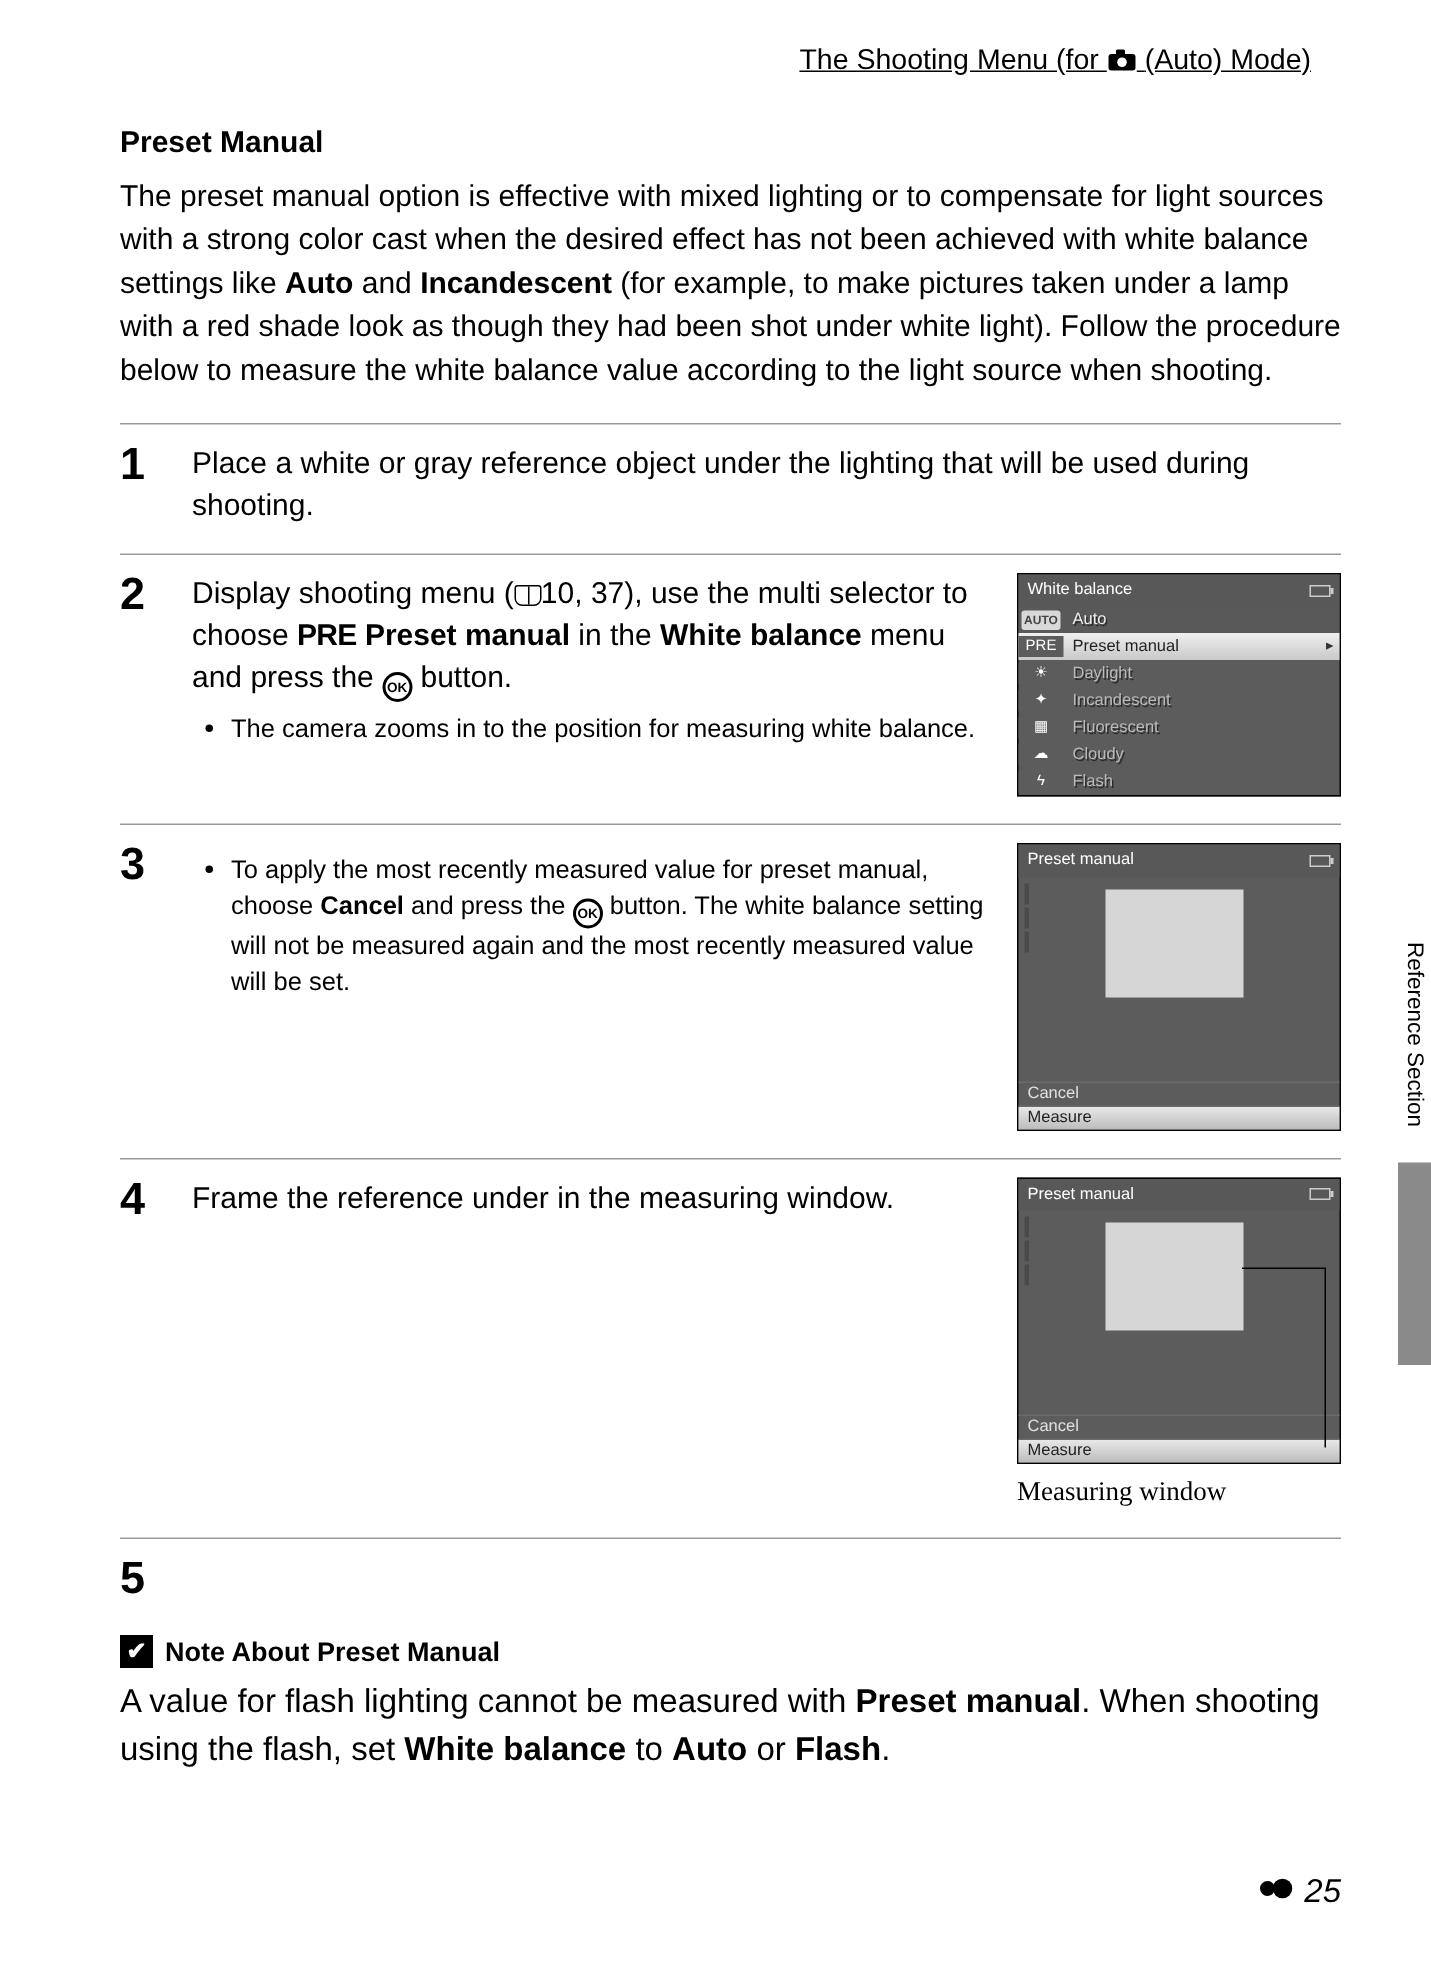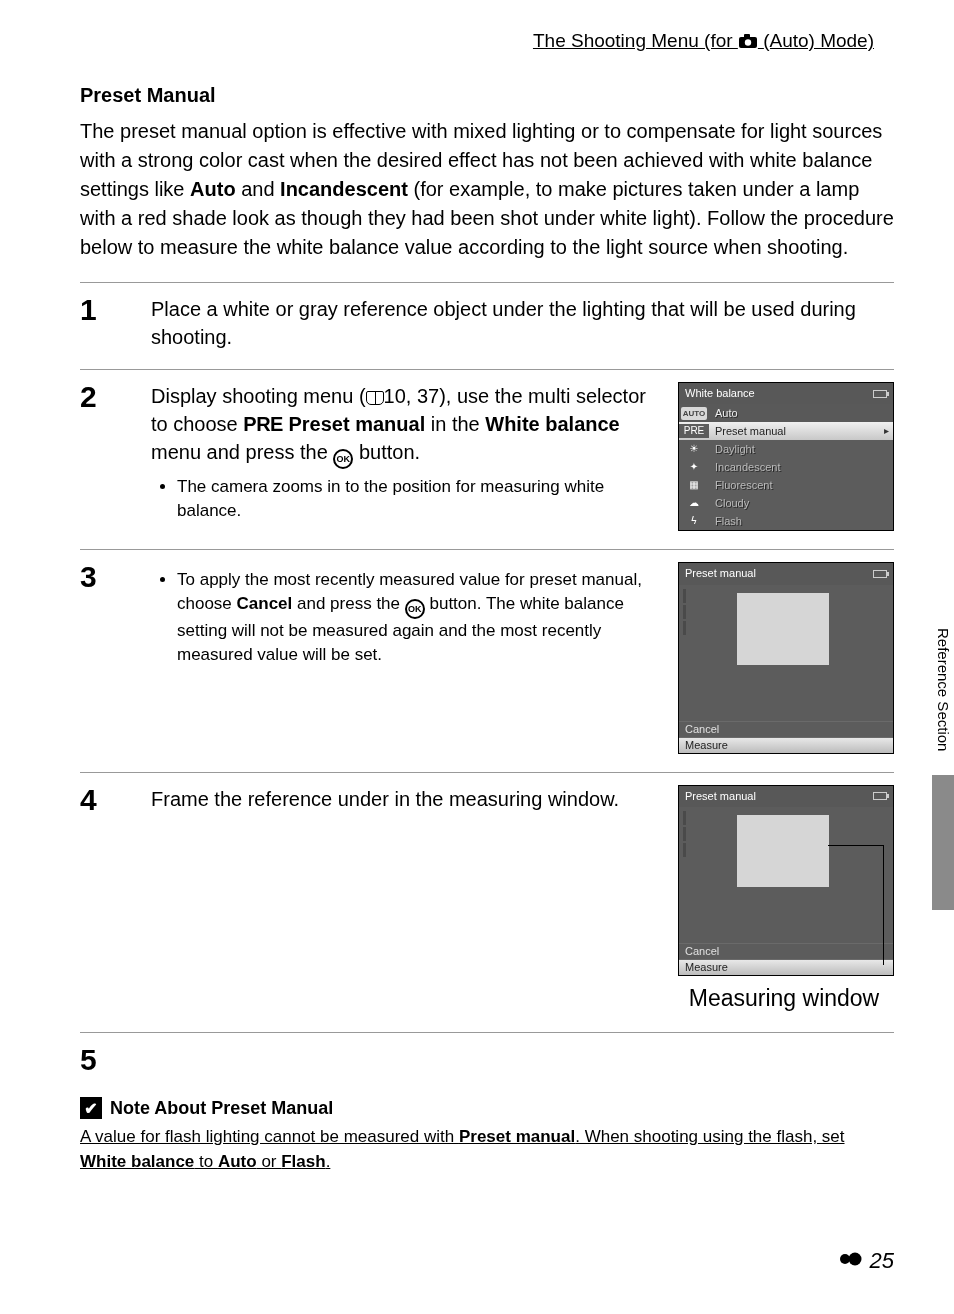--- a/index.html
+++ b/index.html
@@ -36,26 +36,26 @@
     gap: 12px;
   }
   .step:last-of-type { padding-bottom: 8px; }
   .step-num {
     font-size: 30px;
     font-weight: 700;
     width: 36px;
     line-height: 1;
     flex: none;
   }
-  .step-body { flex: 1; font-size: 20px; line-height: 1.4; margin-left: 23px; }
+  .step-body { flex: 1; font-size: 20px; line-height: 1.4; }
   .step-body .main-text { }
   .step-body ul { list-style: disc; margin: 6px 0 0 26px; font-size: 17px; line-height: 1.4; }
   .step-body ul li { margin-top: 2px; }
   .figure-col { flex: none; width: 216px; }
-  .figure-caption { text-align: center; font-size: 23px; margin-top: 6px; padding-right: 4px; }
+  .figure-caption { text-align: left; font-size: 18px; margin-top: 6px; padding-right: 4px; font-family: Liberation Serif, serif; }
 
   
   .lcd {
     width: 216px;
     background: #5c5c5c;
     border: 1px solid #000;
     font-size: 11px;
     color: #ddd;
   }
   .lcd-title {
@@ -109,21 +109,21 @@
 
   .lcd.with-callout { position: relative; }
 
   
   .note-block { margin-top: 14px; }
   .note-head { display:flex; align-items:center; gap:8px; font-weight:700; font-size:18px; margin-bottom:6px; }
   .check-badge {
     width:22px; height:22px; background:#000; color:#fff; display:flex;
     align-items:center; justify-content:center; font-size:16px; font-weight:700;
   }
-  .note-body { font-size: 17px; line-height:1.45;text-decoration:underline; }
+  .note-body { font-size: 22px; line-height:1.45; }
 
   
   .side-tab {
     position:absolute; right:0; top:620px; width:22px; height:290px;
     display:flex; flex-direction:column; align-items:center;
   }
   .side-label {
     writing-mode: vertical-rl;
     font-size:15px;
     padding-top:8px;

